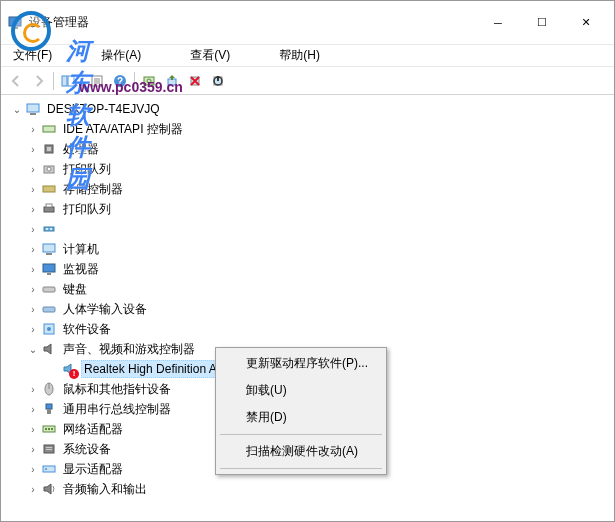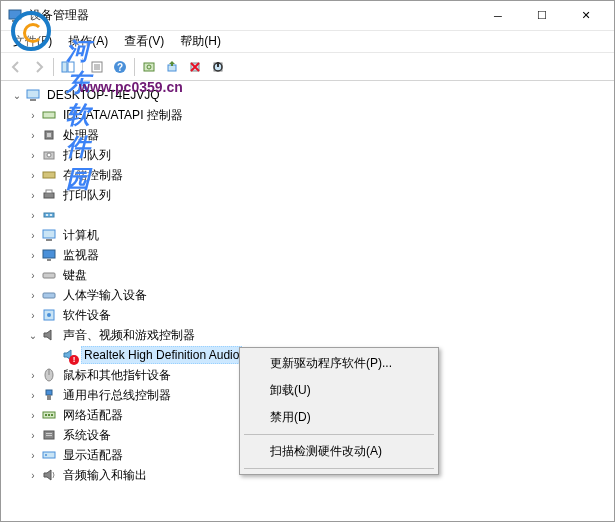--- a/index.html
+++ b/index.html
@@ -4,27 +4,27 @@
 <style>
 * { margin: 0; padding: 0; box-sizing: border-box; font-family: "Microsoft YaHei", "Segoe UI", sans-serif; }
 body { background: #fff; width: 615px; height: 522px; overflow: hidden; position: relative; border: 1px solid #999; }
 
 .watermark { position: absolute; top: 10px; left: 10px; z-index: 100; pointer-events: none; }
 .wm-logo { display: inline-block; width: 40px; height: 40px; border: 4px solid #1a7cc9; border-radius: 50%; position: relative; background: rgba(255,255,255,0.3); }
 .wm-swirl { position: absolute; width: 20px; height: 20px; border: 3px solid #f39c12; border-radius: 50%; top: 8px; left: 8px; border-right-color: transparent; }
 .wm-text1 { position: absolute; top: 24px; left: 55px; font-size: 24px; color: #3b82f6; font-weight: bold; font-style: italic; text-shadow: 0 0 2px rgba(255,255,255,0.8); }
 .wm-text2 { position: absolute; top: 42px; left: 68px; font-size: 14px; color: #701a75; font-weight: bold; margin-top: 26px; }
 
-.titlebar { height: 30px; background: #fff; display: flex; align-items: center; padding: 0 6px; border-bottom: 1px solid #e8e8e8; }
+.titlebar { height: 44px; background: #fff; display: flex; align-items: center; padding: 0 6px; border-bottom: 1px solid #e8e8e8; }
 .titlebar-icon { width: 16px; height: 16px; margin-right: 6px; }
 .titlebar-title { flex: 1; font-size: 12px; }
 .titlebar-btns { display: flex; }
 .win-btn { width: 44px; height: 28px; display: flex; align-items: center; justify-content: center; font-size: 11px; }
 
-.menubar { height: 22px; display: flex; align-items: flex-end; padding: 0 4px; font-size: 12px; border-bottom: 1px solid #e8e8e8; }
+.menubar { height: 22px; display: flex; align-items: flex-end; padding: 0 4px; font-size: 12px; border-bottom: 1px solid #e8e8e8; gap: 33px; }
 .menu-item { padding: 2px 8px; }
 
 .toolbar { height: 28px; display: flex; align-items: center; padding: 0 4px; border-bottom: 1px solid #d4d4d4; gap: 1px; }
 .tool-btn { width: 22px; height: 22px; display: flex; align-items: center; justify-content: center; border: 1px solid transparent; }
 .tool-sep { width: 1px; height: 18px; background: #ccc; margin: 0 2px; }
 .tool-disabled { opacity: 0.4; }
 
 .tree { padding: 4px; font-size: 12px; height: calc(100% - 82px); overflow: auto; background: #fff; }
 .tree-node { display: flex; align-items: center; height: 20px; padding: 1px 0; white-space: nowrap; }
 .tree-toggle { width: 16px; text-align: center; color: #606060; font-size: 10px; cursor: default; }
@@ -330,20 +330,20 @@
       <span class="tree-icon">
         <svg viewBox="0 0 16 16">
           <path d="M3 6 L6 6 L10 3 L10 13 L6 10 L3 10 Z" fill="#888" stroke="#555"></path>
           <path d="M12 5 Q14 8 12 11" fill="none" stroke="#888"></path>
         </svg>
       </span>
       <span class="tree-label">音频输入和输出</span>
     </div>
 </div>
 
-<div class="ctx-menu" style="left:238px; top:346px; width:200px;">
+<div class="ctx-menu" style="left:214px; top:346px; width:172px;">
   <div class="ctx-item">更新驱动程序软件(P)...</div>
   <div class="ctx-item">卸载(U)</div>
   <div class="ctx-item">禁用(D)</div>
   <div class="ctx-sep"></div>
   <div class="ctx-item">扫描检测硬件改动(A)</div>
   <div class="ctx-sep"></div>
 </div>
 
 </body></html>

